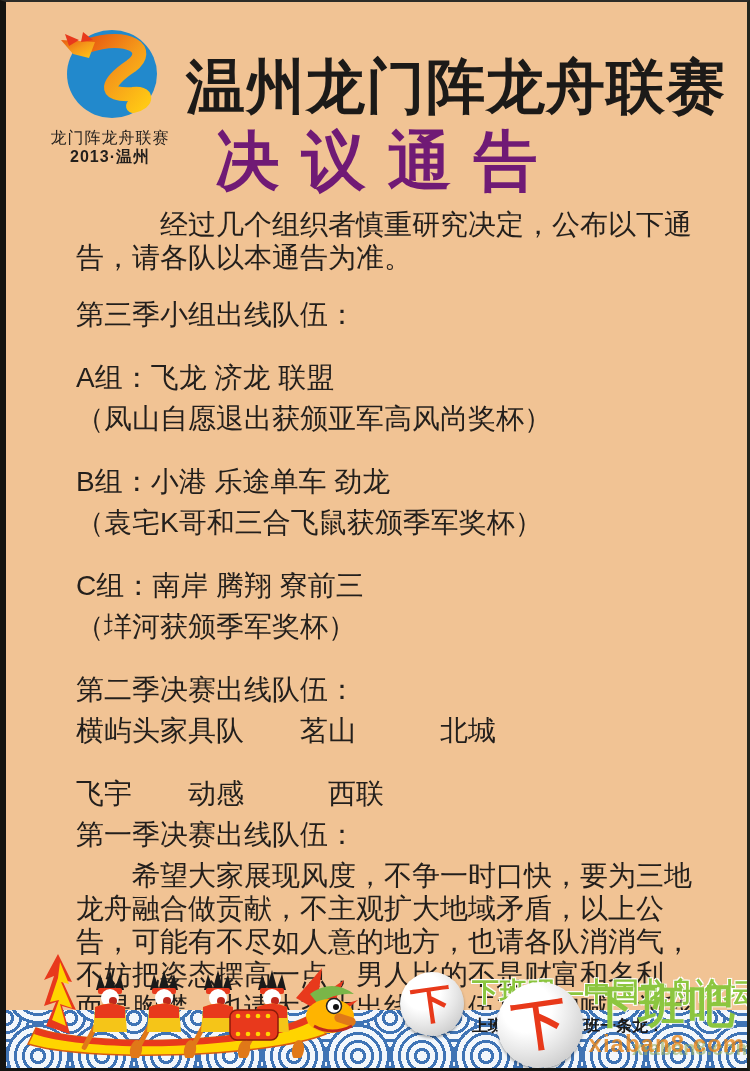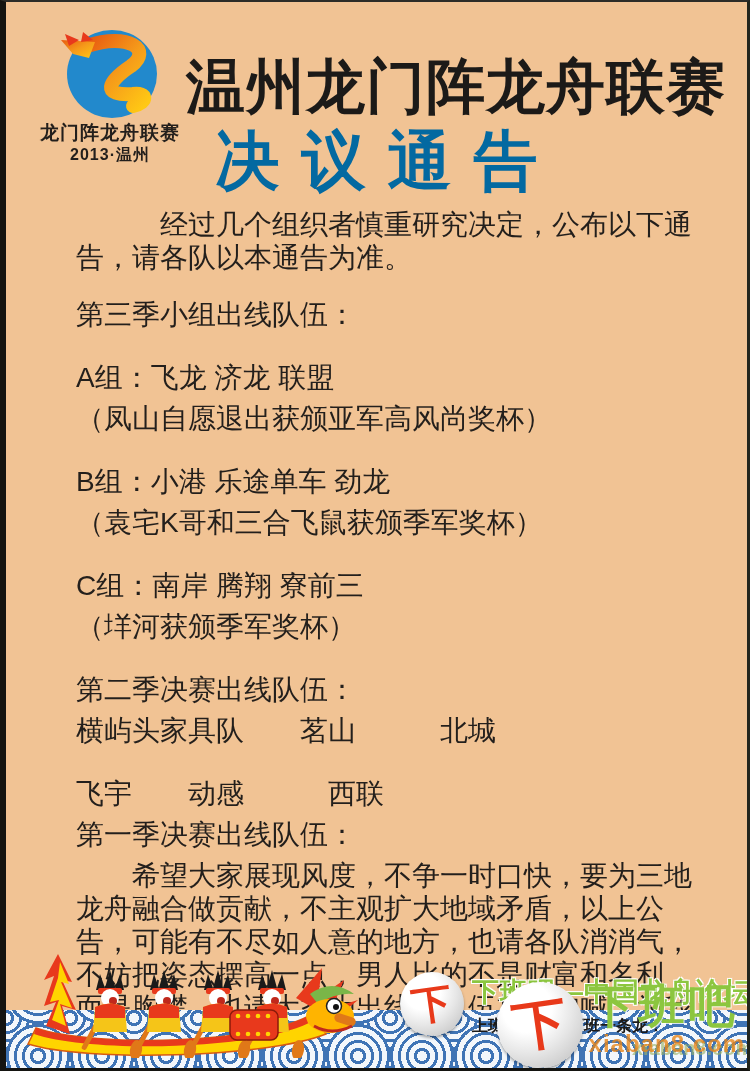--- a/index.html
+++ b/index.html
@@ -13,33 +13,33 @@
     border-right:3px solid #23261d;
     border-top:2px solid #2c2c28;
     border-bottom:3px solid #141411;
     overflow:hidden;
     font-family:"Liberation Sans", sans-serif;
     color:#231f1c;
   }
   
   .logo-block{position:absolute;left:28px;top:22px;width:152px;text-align:center;}
   .logo-block svg{display:block;margin:0 auto;}
-  .logo-league{font-size:19px;font-weight:bold;letter-spacing:1px;line-height:1.2;margin-top:2px;}
+  .logo-league{font-size:16px;font-weight:normal;letter-spacing:1px;line-height:1.2;margin-top:8px;}
   .logo-year{font-size:16px;font-weight:bold;letter-spacing:1px;}
   .main-title{
     position:absolute;left:180px;top:46px;width:566px;
     font-size:59px;font-weight:bold;letter-spacing:1px;white-space:nowrap;
     color:#1c1a18;
   }
   .subtitle{
     position:absolute;left:0;top:116px;width:100%;
     text-align:center;
     font-family:"Liberation Serif", serif;
     font-size:64px;font-weight:bold;letter-spacing:22px;text-indent:22px;
-    color:#0369a1;
+    color:#701a75;
   }
   
   .body-text{position:absolute;left:62px;top:198px;width:650px;font-size:28px;line-height:33px;}
   .body-text p{margin:8px;}
   .intro{text-indent:3em;margin-bottom:24px !important;}
   .sec-gap{margin-bottom:30px !important;}
   .closing{text-indent:2em;margin-top:6px !important;}
   
   .waves{
     position:absolute;left:0;right:0;bottom:0;height:58px;z-index:1;

